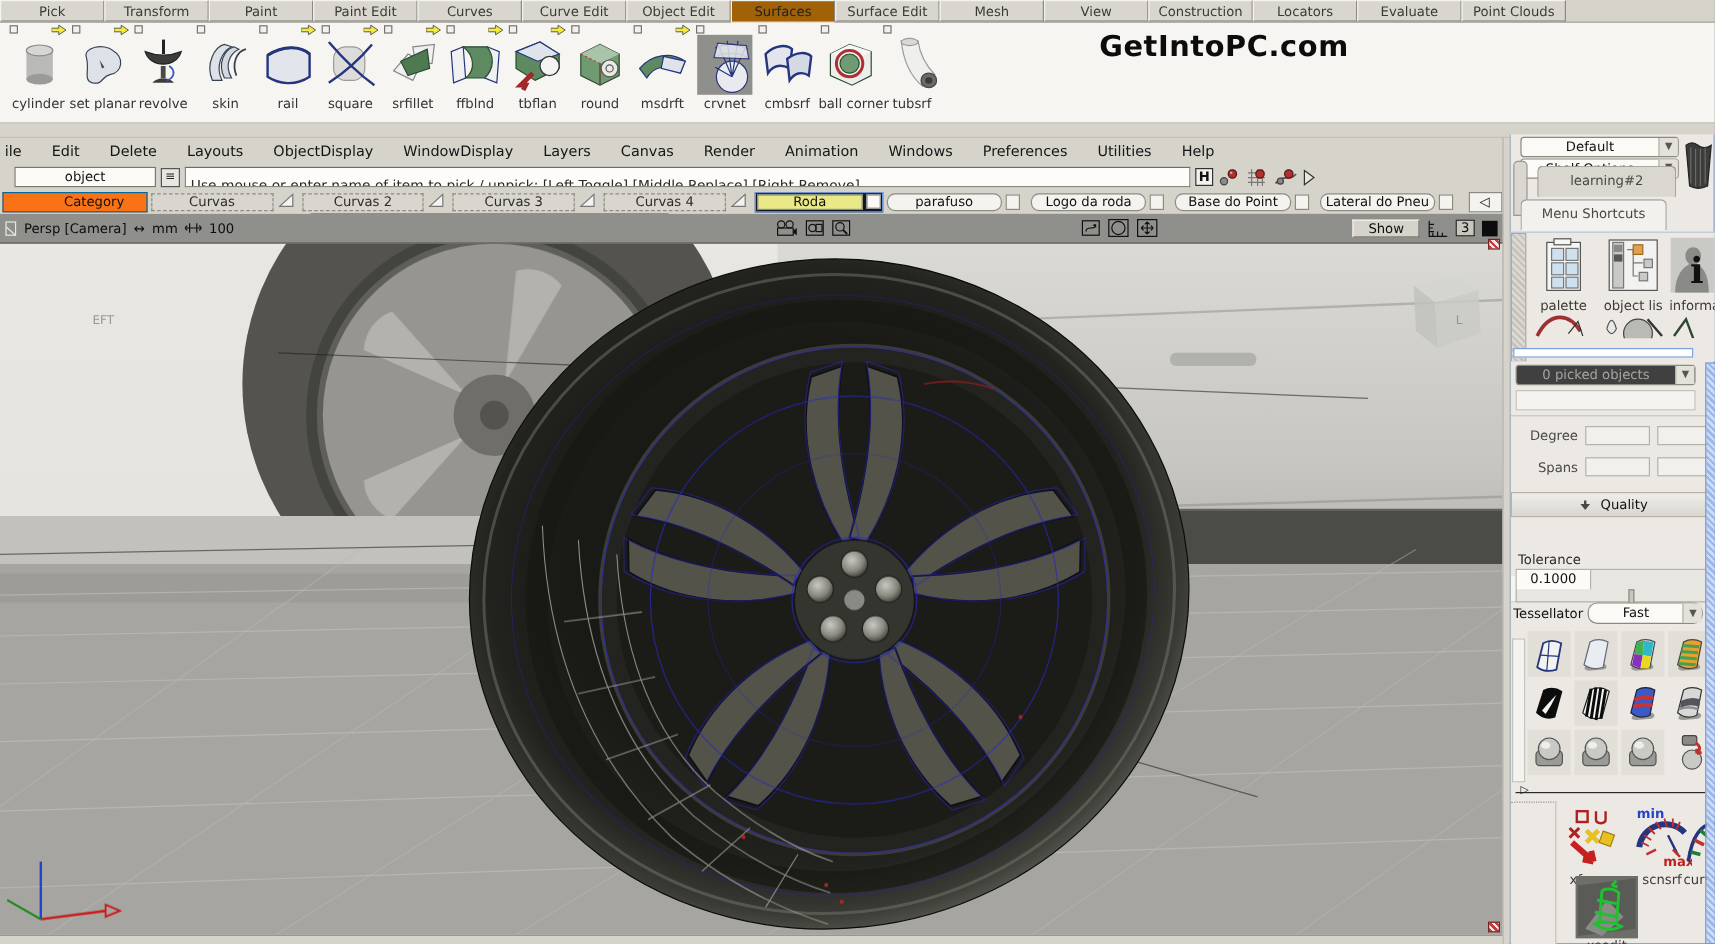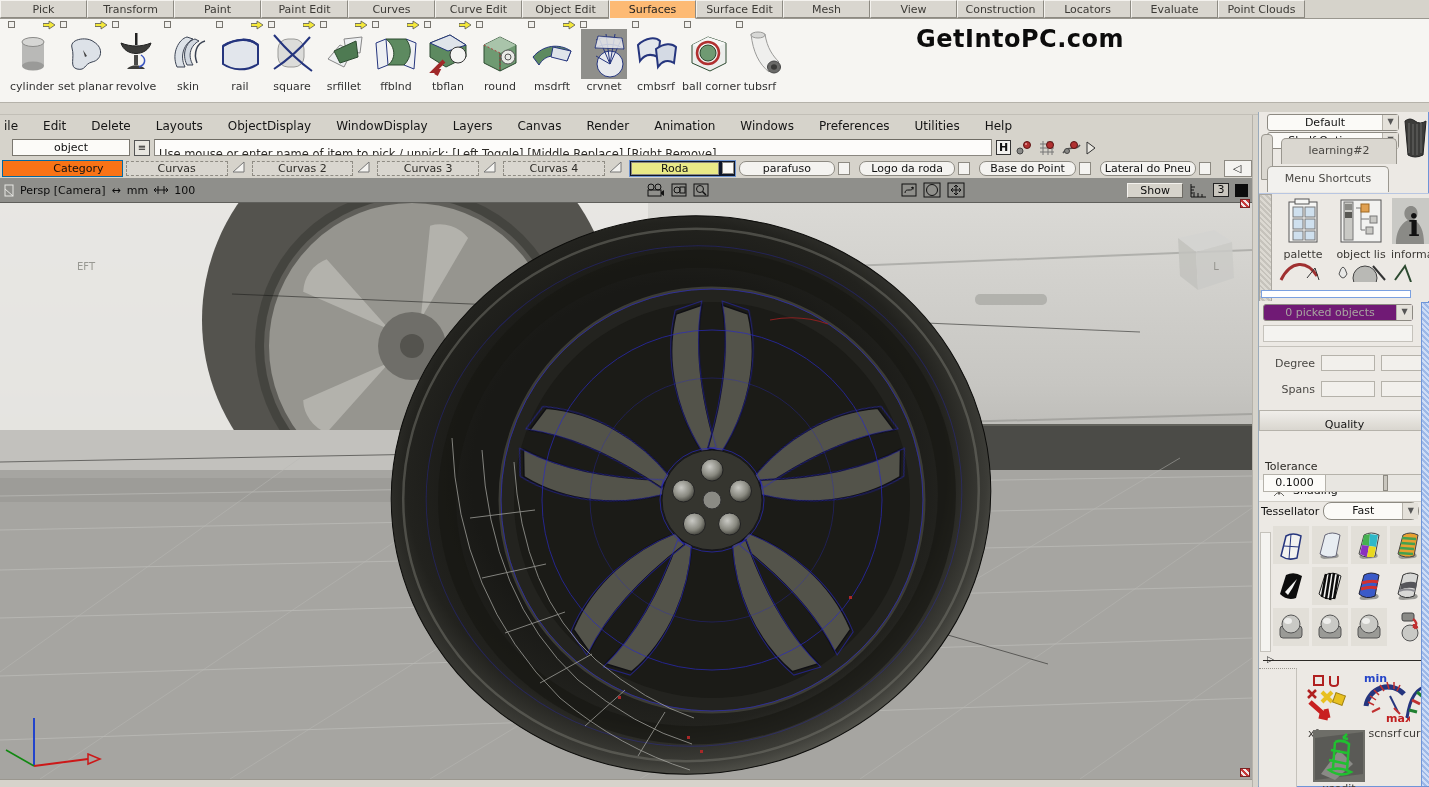--- a/index.html
+++ b/index.html
@@ -3,21 +3,21 @@
 <meta charset="utf-8">
 <style>
   * { margin:0; padding:0; box-sizing:border-box; }
   html,body { background:#888; }
   body { font-family:"DejaVu Sans","Liberation Sans",sans-serif; }
   #app { position:relative; width:1429px; height:787px; background:#d6d3cb; overflow:hidden; font-size:11px; color:#111; }
 
   
   #tabbar { position:absolute; left:0; top:0; width:1429px; height:19px; background:#d6d3cb; border-bottom:1px solid #9a978f; display:flex; }
   .stab { width:87px; height:18px; background:#d9d6cf; border:1px solid; border-color:#f4f2ee #8d8a82 #8d8a82 #f4f2ee; display:flex; align-items:center; justify-content:center; color:#3c3a36; font-size:11px; cursor:default; white-space:nowrap; }
-  .stab.active { background:#fdba74; color:#222; border-bottom-color:#f6f5f2; height:19px; }
+  .stab.active { background:#a16207; color:#222; border-bottom-color:#f6f5f2; height:19px; }
 
   
   #shelf { position:absolute; left:0; top:19px; width:1429px; height:84px; background:#f6f5f2; border-bottom:1px solid #b5b2aa; }
   #tools { position:absolute; left:6px; top:2px; display:flex; }
   .tool { width:52px; position:relative; text-align:center; }
   .ticon { width:46px; height:50px; margin:8px auto 0; display:flex; align-items:center; justify-content:center; }
   .ticon.sel { background:#8f8f8b; }
   .tlabel { font-size:11px; color:#333; white-space:nowrap; margin-top:1px; }
   .cb { position:absolute; left:2px; top:0; width:7px; height:7px; border:1px solid #77746e; background:#f2f1ee; }
   .arr { position:absolute; right:2px; top:-1px; }
@@ -72,33 +72,33 @@
   #tab1 { left:22px; top:26px; width:116px; height:26px; background:#dad7d0; line-height:24px; }
   #tab2 { left:8px; top:54px; width:122px; height:26px; background:#f2f1ee; line-height:24px; }
 
   #palarea { position:absolute; left:0; top:81px; width:171px; height:108px; background:#ece9e4; border-top:1px solid #b8c6e2; overflow:hidden; }
   .hatch { background:repeating-linear-gradient(45deg,#dcd9d2 0 2px,#c6c3bc 2px 4px); border:1px solid #aaa7a0; }
   #palscroll { position:absolute; left:0; top:0; width:13px; height:108px; }
   .palcell { position:absolute; top:4px; width:52px; text-align:center; }
   .palcell .plabel { font-size:11px; color:#3c3a36; margin-top:1px; white-space:nowrap; }
   #hscroll { position:absolute; left:2px; bottom:3px; width:150px; height:8px; background:#fff; border:1px solid #7aa0e0; }
 
-  #pickdrop { left:4px; top:192px; width:150px; background:#701a75; }
+  #pickdrop { left:4px; top:192px; width:150px; background:#404040; }
   #pickdrop .dval { color:#a8a5a0; }
   #emptybar { position:absolute; left:4px; top:213px; width:150px; height:17px; background:#f4f3f0; border:1px solid #c5c2bb; }
   #dsbox { position:absolute; left:0; top:234px; width:171px; height:62px; background:#ece9e4; border-top:1px solid #c5c2bb; }
   .dsrow { position:absolute; display:flex; align-items:center; gap:6px; }
   .dslabel { width:52px; text-align:right; color:#4a4844; }
   .dsfield { width:54px; height:16px; background:#f2f0ec; border:1px solid #b5b2aa; }
   .dsfield.sm { width:48px; }
 
-  #qualhdr { position:absolute; left:0; top:298px; width:171px; height:21px; background:linear-gradient(#f0eeea,#d9d6cf); border:1px solid #b5b2aa; display:flex; align-items:center; justify-content:center; gap:8px;flex-direction:column; }
+  #qualhdr { position:absolute; left:0; top:298px; width:171px; height:21px; background:linear-gradient(#f0eeea,#d9d6cf); border:1px solid #b5b2aa; display:flex; align-items:center; justify-content:center; gap:8px; }
   #shadrow { position:absolute; left:0; top:321px; width:171px; height:22px; background:#f6f5f2; border-bottom:1px solid #d0cdc6; display:flex; align-items:center; gap:8px; padding-left:14px;margin-top:47px; }
   #tollabel { position:absolute; left:6px; top:348px; color:#2c2a26; }
-  #tolrow { position:absolute; left:4px; top:362px; width:163px; height:18px; border:1px solid #b5b2aa; display:flex; background:#e8e6e1; }
+  #tolrow { position:absolute; left:4px; top:362px; width:163px; height:28px; border:1px solid #b5b2aa; display:flex; background:#e8e6e1;flex-direction:column; }
   #tolval { width:62px; background:#fcfbf8; border-right:1px solid #b5b2aa; text-align:center; line-height:16px; }
   #tolslider { flex:1; position:relative; }
   #tolthumb { position:absolute; left:58%; top:0; width:5px; height:16px; background:#c9c6be; border:1px solid #8d8a82; }
   #tessrow { position:absolute; left:2px; top:388px; width:167px; height:22px; display:flex; align-items:center; gap:4px; }
   #tessdrop { position:relative; width:96px; height:18px; background:#fbfaf7; border:1px solid #8d8a82; border-radius:8px; display:flex; }
   #tessdrop .dval { flex:1; text-align:center; line-height:16px; }
   #tessdrop .dbtn { width:16px; border-left:1px solid #b5b2aa; background:#e4e1da; text-align:center; line-height:15px; font-size:8px; color:#555; }
 
   #shgrid { position:absolute; left:14px; top:414px; width:156px; display:flex; flex-wrap:wrap; gap:3px; }
   .shcell { width:36px; height:38px; display:flex; align-items:center; justify-content:center; }

